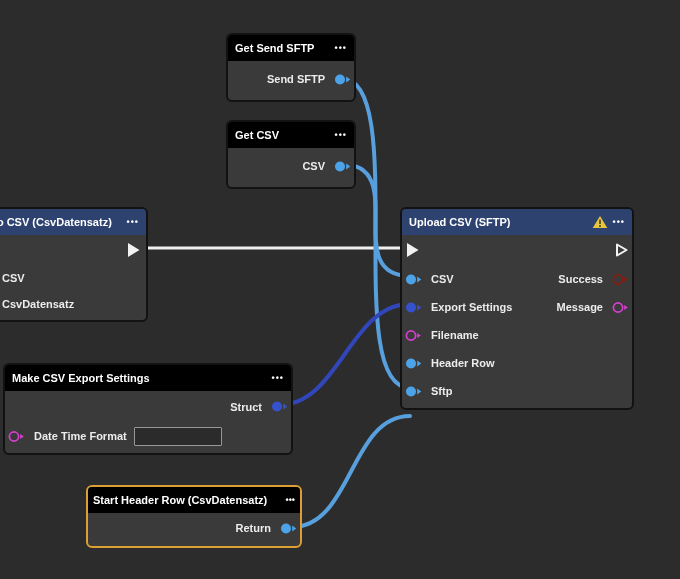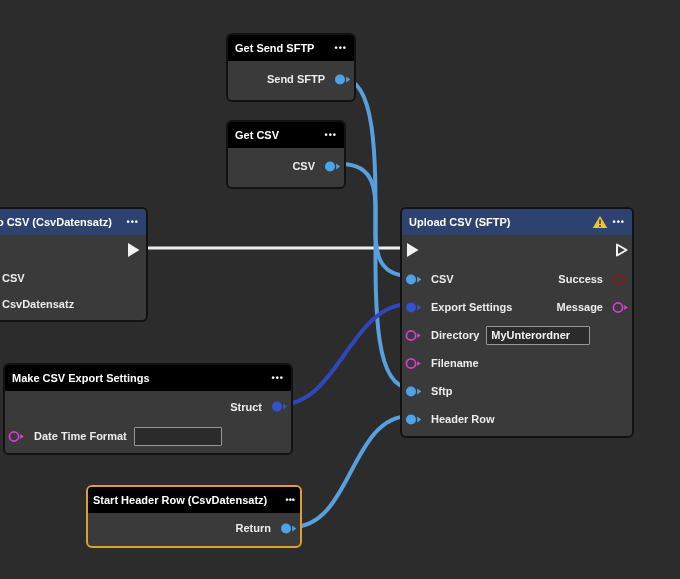--- a/index.html
+++ b/index.html
@@ -86,21 +86,21 @@
           <span class="lbl">Send SFTP</span>
           <svg class="pin" width="17" height="13" viewBox="0 0 17 13">
             <circle class="pf-lblue" cx="6" cy="6.5" r="5"></circle>
               <path class="pf-lblue" d="M12.2 3.4 L16.2 6.5 L12.2 9.6 Z"></path>
           </svg>
         </div>
       </div>
     </div>
   </div>
 
-  <div class="node" style="left:226px;top:120px;width:120px;">
+  <div class="node" style="left:226px;top:120px;width:130px;">
     <div class="node-header header-green">
       <span class="node-title">Get CSV</span>
       <span class="node-menu">•••</span>
     </div>
     <div class="node-body">
       <div class="row" style="height:36px;">
         <div class="out-group">
           <span class="lbl">CSV</span>
           <svg class="pin" width="17" height="13" viewBox="0 0 17 13">
             <circle class="pf-lblue" cx="6" cy="6.5" r="5"></circle>
@@ -185,58 +185,48 @@
         </div>
         <div class="out-group">
           <span class="lbl">Message</span>
           <svg class="pin" width="17" height="13" viewBox="0 0 17 13">
             <circle class="po-magenta" cx="6" cy="6.5" r="4.6"></circle>
               <path class="pn-magenta" d="M12.2 3.9 L15.8 6.5 L12.2 9.1 Z"></path>
           </svg>
         </div>
       </div>
 
+
       <div class="row" style="height:28px;">
         <div class="in-group">
           <svg class="pin" width="17" height="13" viewBox="0 0 17 13">
             <circle class="po-magenta" cx="6" cy="6.5" r="4.6"></circle>
               <path class="pn-magenta" d="M12.2 3.9 L15.8 6.5 L12.2 9.1 Z"></path>
           </svg>
-          <span class="lbl">Directory</span>
-          <input class="txt" style="width: 104px;" type="text" value="MyUnterordner">
-        </div>
-      </div>
-
-      <div class="row" style="height:28px;">
-        <div class="in-group">
-          <svg class="pin" width="17" height="13" viewBox="0 0 17 13">
-            <circle class="po-magenta" cx="6" cy="6.5" r="4.6"></circle>
-              <path class="pn-magenta" d="M12.2 3.9 L15.8 6.5 L12.2 9.1 Z"></path>
-          </svg>
           <span class="lbl">Filename</span>
         </div>
       </div>
 
       <div class="row" style="height:28px;">
         <div class="in-group">
           <svg class="pin" width="17" height="13" viewBox="0 0 17 13">
             <circle class="pf-lblue" cx="6" cy="6.5" r="5"></circle>
               <path class="pf-lblue" d="M12.2 3.4 L16.2 6.5 L12.2 9.6 Z"></path>
           </svg>
+          <span class="lbl">Header Row</span>
+        </div>
+      </div>
+
+      <div class="row" style="height:28px;">
+        <div class="in-group">
+          <svg class="pin" width="17" height="13" viewBox="0 0 17 13">
+            <circle class="pf-lblue" cx="6" cy="6.5" r="5"></circle>
+              <path class="pf-lblue" d="M12.2 3.4 L16.2 6.5 L12.2 9.6 Z"></path>
+          </svg>
           <span class="lbl">Sftp</span>
-        </div>
-      </div>
-
-      <div class="row" style="height:28px;">
-        <div class="in-group">
-          <svg class="pin" width="17" height="13" viewBox="0 0 17 13">
-            <circle class="pf-lblue" cx="6" cy="6.5" r="5"></circle>
-              <path class="pf-lblue" d="M12.2 3.4 L16.2 6.5 L12.2 9.6 Z"></path>
-          </svg>
-          <span class="lbl">Header Row</span>
         </div>
       </div>
     </div>
   </div>
 
   <div class="node" style="left:3px;top:363px;width:290px;">
     <div class="node-header header-green">
       <span class="node-title">Make CSV Export Settings</span>
       <span class="node-menu">•••</span>
     </div>

